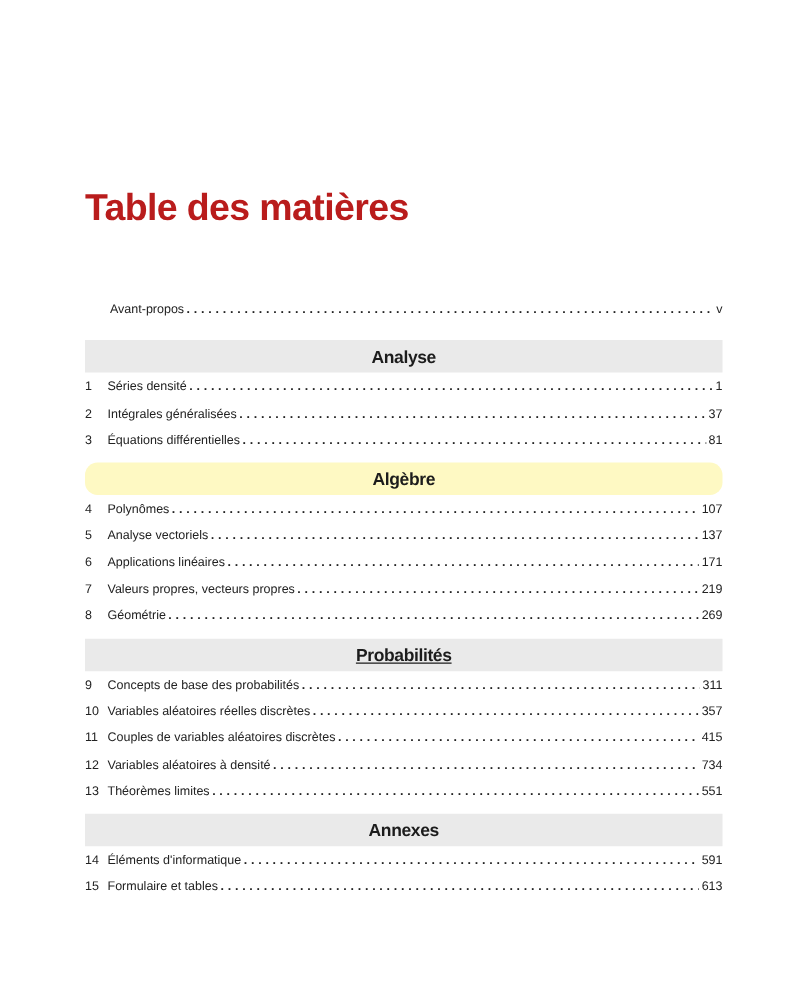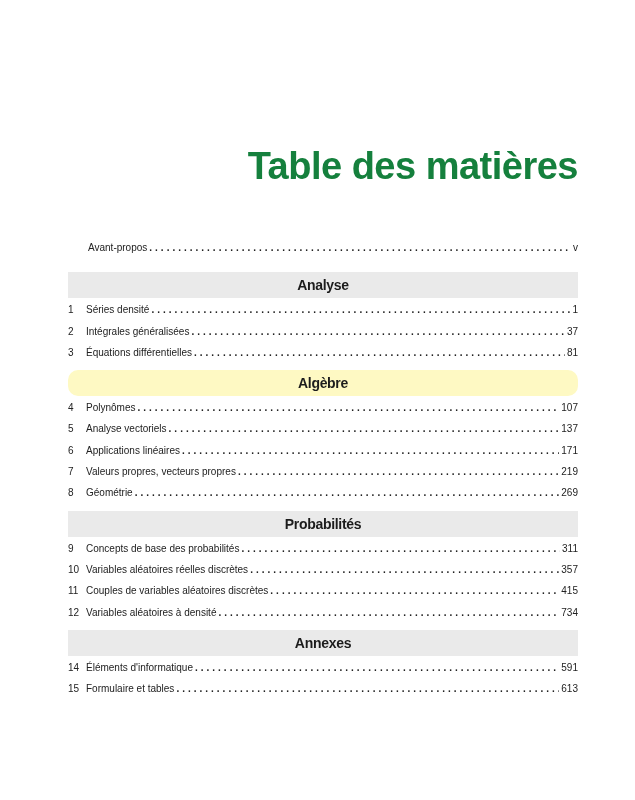--- a/index.html
+++ b/index.html
@@ -16,26 +16,26 @@
     font-family: "Liberation Sans", "DejaVu Sans", sans-serif;
     color: #222222;
   }
   .content {
     margin-left: 68px;
     width: 510px;
   }
   .doc-title {
     margin: 0;
     padding-top: 149px;
-    text-align: right;
-    font-size: 38px;
+    text-align: left;
+    font-size: 30px;
     line-height: 35px;
     font-weight: bold;
     letter-spacing: -0.5px;
-    color: #15803d;
+    color: #b91c1c;
   }
   .toc-row {
     display: flex;
     align-items: center;
     line-height: 21.3px;
     font-size: 10px;
     font-weight: normal;
     white-space: nowrap;
   }
   .frontmatter {
@@ -153,21 +153,21 @@
             </div>
             <div class="toc-row">
               <span class="toc-num">8</span>
               <span class="toc-title">Géométrie</span>
               <span class="dots"></span>
               <span class="pg">269</span>
             </div>
           </div>
         </div>
         <div class="section">
-          <div class="section-band" style="background: rgb(234, 234, 234);">Probabilités</div>
+          <div class="section-band" style="background: rgb(234, 234, 234); text-decoration: underline;">Probabilités</div>
           <div class="entries">
             <div class="toc-row">
               <span class="toc-num">9</span>
               <span class="toc-title">Concepts de base des probabilités</span>
               <span class="dots"></span>
               <span class="pg">311</span>
             </div>
             <div class="toc-row">
               <span class="toc-num">10</span>
               <span class="toc-title">Variables aléatoires réelles discrètes</span>
@@ -179,20 +179,26 @@
               <span class="toc-title">Couples de variables aléatoires discrètes</span>
               <span class="dots"></span>
               <span class="pg">415</span>
             </div>
             <div class="toc-row">
               <span class="toc-num">12</span>
               <span class="toc-title">Variables aléatoires à densité</span>
               <span class="dots"></span>
               <span class="pg">734</span>
             </div>
+            <div class="toc-row">
+              <span class="toc-num">13</span>
+              <span class="toc-title">Théorèmes limites</span>
+              <span class="dots"></span>
+              <span class="pg">551</span>
+            </div>
           </div>
         </div>
         <div class="section">
           <div class="section-band" style="background: rgb(234, 234, 234);">Annexes</div>
           <div class="entries">
             <div class="toc-row">
               <span class="toc-num">14</span>
               <span class="toc-title">Éléments d'informatique</span>
               <span class="dots"></span>
               <span class="pg">591</span>

